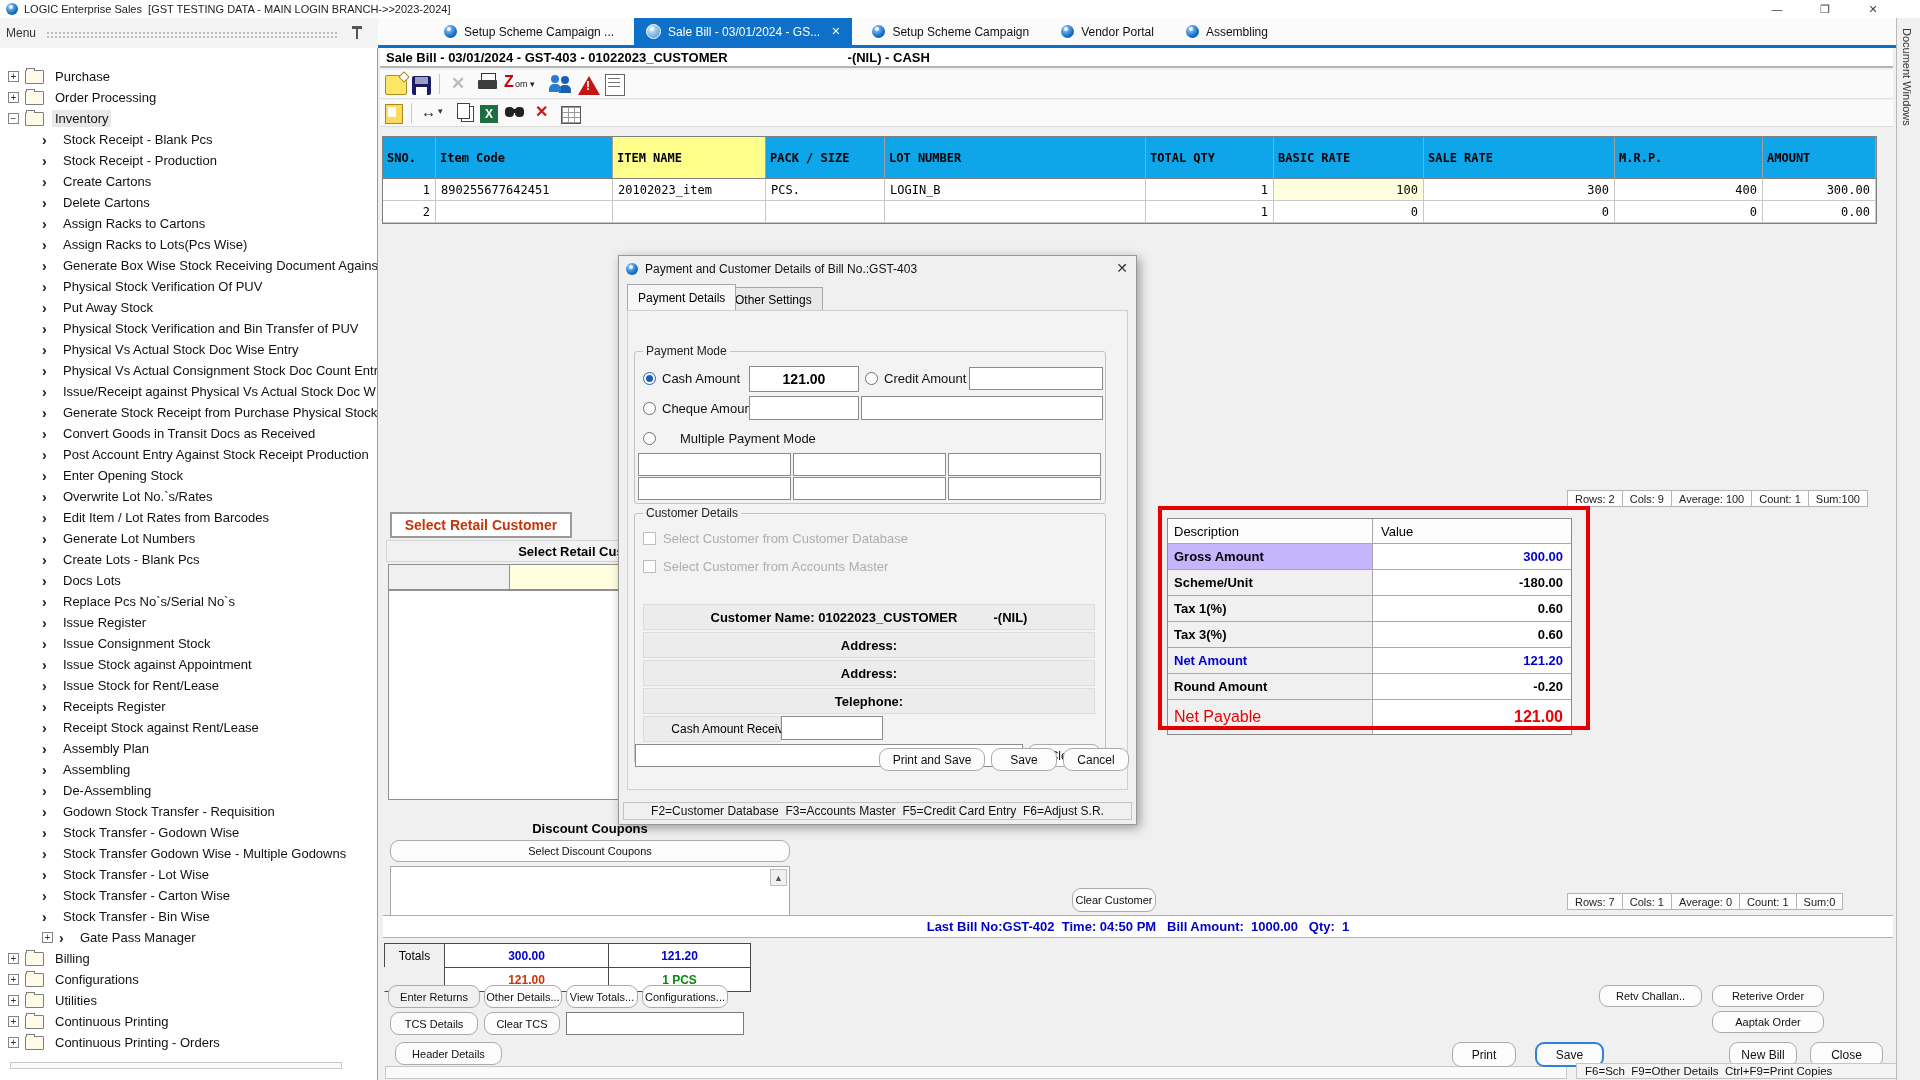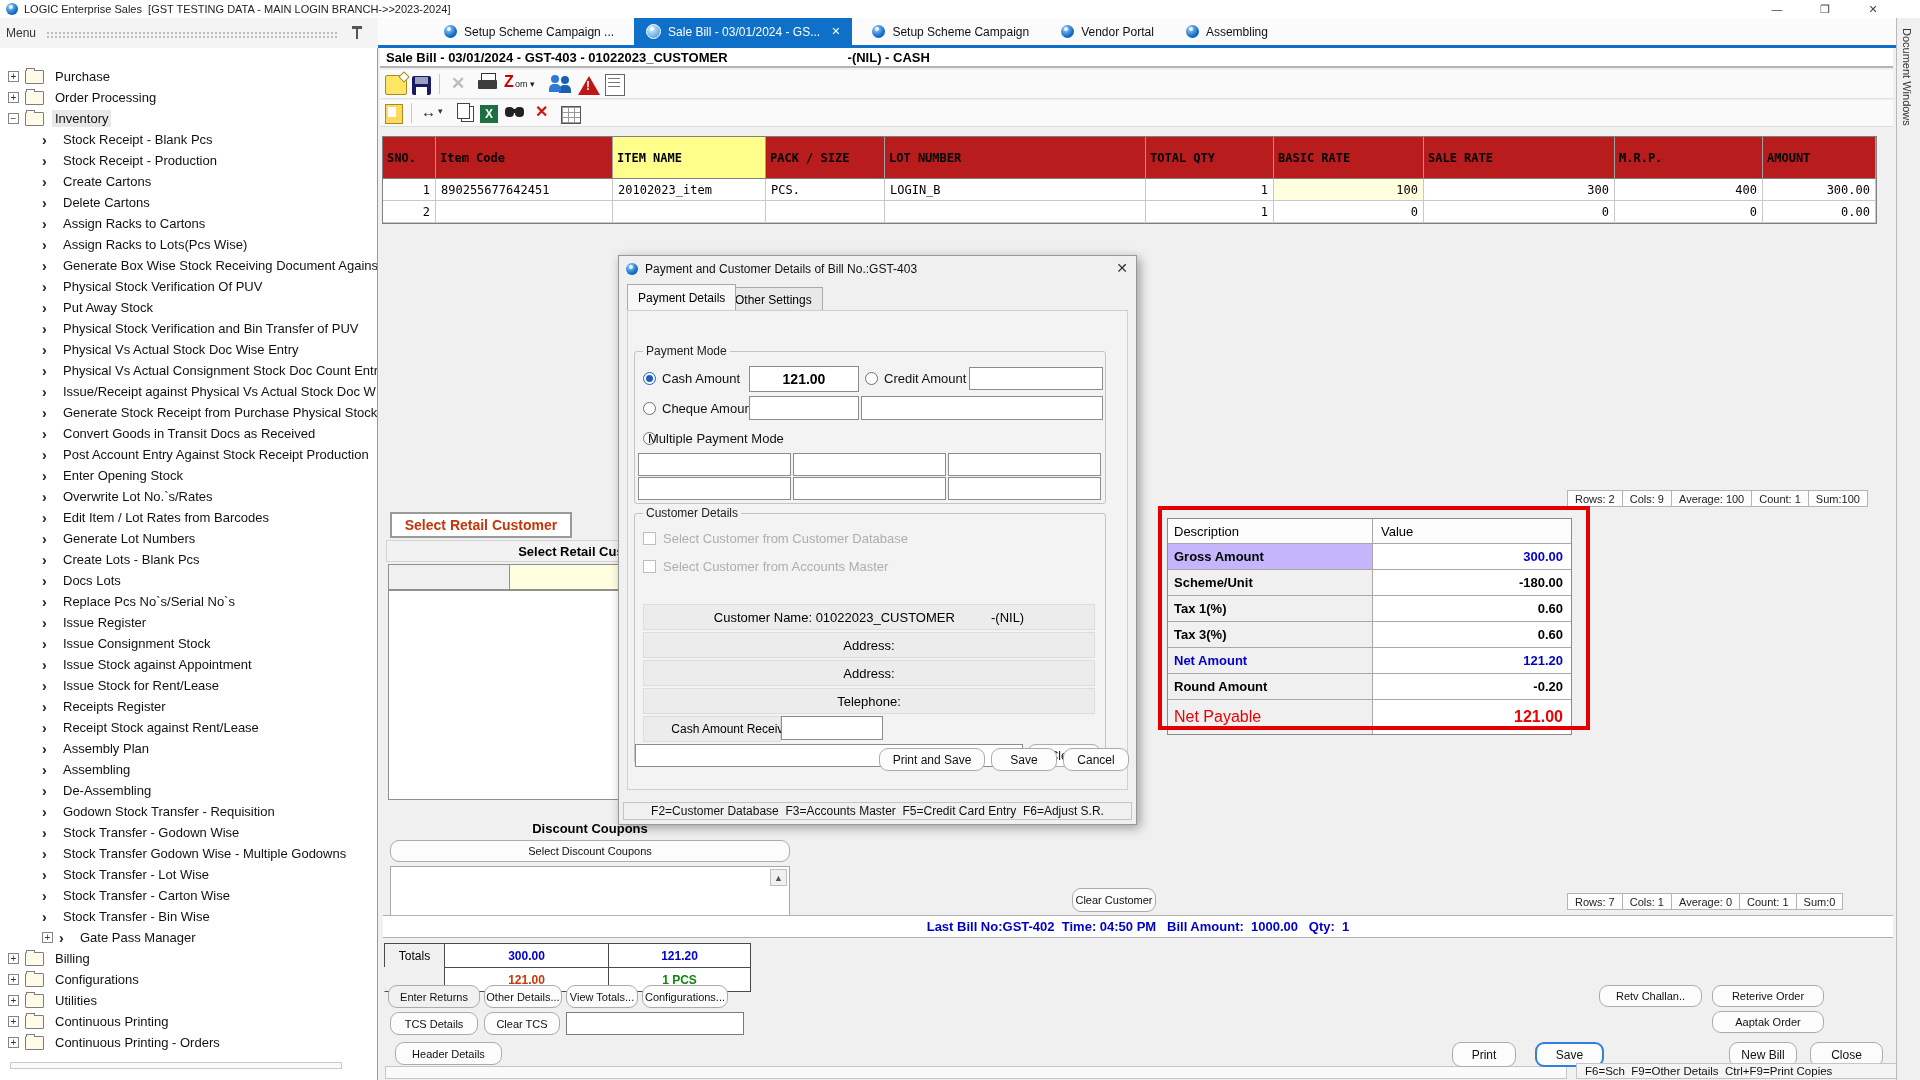--- a/index.html
+++ b/index.html
@@ -77,21 +77,21 @@
   .ic-copy::before{content:"";position:absolute;left:2px;top:2px;width:11px;height:14px;background:#fff;border:1px solid #444;box-shadow:4px 3px 0 -1px #fff,4px 3px 0 0 #444;}
   .ic-excel{width:18px;height:18px;background:#1d6f42;margin-top:2px;}
   .ic-excel::before{content:"X";position:absolute;left:5px;top:2px;color:#fff;font-weight:bold;font-size:12px;}
   .ic-find::before{content:"";position:absolute;left:2px;top:6px;width:9px;height:10px;border-radius:4px;background:#222;box-shadow:10px 0 0 #222;}
   .ic-find::after{content:"";position:absolute;left:9px;top:8px;width:5px;height:4px;background:#222;}
   .ic-xred::before{content:"✕";position:absolute;left:3px;top:1px;font-size:16px;font-weight:bold;color:#d11414;}
   .ic-gridico{width:18px;height:16px;background:#fff;border:1px solid #555;margin-top:3px;background-image:linear-gradient(#999 1px,transparent 1px),linear-gradient(90deg,#999 1px,transparent 1px);background-size:6px 5px;}
 
   
   #grid{left:382px;top:136px;border:1px solid #808080;background:#fff;font-family:"DejaVu Sans Mono",monospace;font-size:12px;}
-  .g-head{display:flex;height:42px;background:#b91c1c;}
+  .g-head{display:flex;height:42px;background:#0ea5e9;}
   .g-head .gc{border-right:1px solid #a0a0a0;border-bottom:1px solid #808080;display:flex;align-items:center;padding:0 4px;box-sizing:border-box;font-weight:bold;color:#000;overflow:hidden;white-space:nowrap;}
   .g-head .gc.yellow{background:#ffff8c;}
   .g-row{display:flex;height:22px;background:#fff;}
   .g-row .gc{border-right:1px solid #c8c8c8;border-bottom:1px solid #c8c8c8;display:flex;align-items:center;padding:0 5px;box-sizing:border-box;overflow:hidden;white-space:nowrap;}
   .gc.num{justify-content:flex-end;}
   .gc.hl{background:#ffffe0;}
 
   .stats-strip{height:17px;display:flex;font-size:11px;color:#222;}
   .stats-strip span{background:#fdfdfd;border:1px solid #b4b4b4;border-left:none;display:flex;align-items:center;padding:0 7px;white-space:pre;}
   .stats-strip span:first-child{border-left:1px solid #b4b4b4;}
@@ -167,21 +167,21 @@
   #fs-payment{left:15px;top:88px;width:470px;height:158px;}
   #fs-customer{left:15px;top:250px;width:470px;height:256px;}
   .radio{width:13px;height:13px;border:1px solid #707070;border-radius:50%;background:#fff;position:absolute;box-sizing:border-box;}
   .radio.checked{border:1px solid #1d5fbf;}
   .radio.checked::after{content:"";position:absolute;left:2px;top:2px;width:7px;height:7px;border-radius:50%;background:#1d5fbf;}
   .cb{width:13px;height:13px;border:1px solid #bdbdbd;background:#fff;position:absolute;box-sizing:border-box;}
   .flabel{position:absolute;font-size:13px;color:#111;white-space:nowrap;}
   .flabel.dis{color:#aeaeae;}
   .minput{position:absolute;background:#fff;border:1px solid #8c8c8c;box-sizing:border-box;}
   #cash-input{left:114px;top:8px;width:110px;height:26px;display:flex;align-items:center;justify-content:center;font-weight:bold;font-size:14px;}
-  .info-row{position:absolute;left:8px;width:452px;height:26px;background:#ececec;border:1px solid #dcdcdc;display:flex;align-items:center;justify-content:center;font-weight:normal;font-size:13px;box-sizing:border-box;white-space:pre;}
+  .info-row{position:absolute;left:8px;width:452px;height:26px;background:#ececec;border:1px solid #dcdcdc;display:flex;align-items:center;justify-content:center;font-weight:bold;font-size:13px;box-sizing:border-box;white-space:pre;}
   #m-footer{position:absolute;left:4px;top:546px;width:509px;height:18px;background:#f0f0f0;border:1px solid #c4c4c4;display:flex;align-items:center;justify-content:center;font-size:12px;color:#111;box-sizing:border-box;white-space:pre;}
   .mbtn{position:absolute;top:492px;height:23px;}
   #mb-printsave{left:260px;width:106px;} #mb-save{left:372px;width:66px;} #mb-cancel{left:444px;width:66px;}
 </style>
 </head>
 <body>
 
 <div id="screen">
 
   <div id="titlebar" class="abs">
@@ -606,21 +606,21 @@
       <span class="flabel" style="left:27px;top:13px;">Cash Amount</span>
       <div class="minput" id="cash-input">121.00</div>
       <span class="radio" style="left:230px;top:14px;"></span>
       <span class="flabel" style="left:249px;top:13px;">Credit Amount</span>
       <div class="minput" style="left:334px;top:9px;width:134px;height:23px;"></div>
       <span class="radio" style="left:8px;top:44px;"></span>
       <span class="flabel" style="left:27px;top:43px;">Cheque Amount</span>
       <div class="minput" style="left:114px;top:38px;width:110px;height:24px;"></div>
       <div class="minput" style="left:226px;top:38px;width:242px;height:24px;"></div>
       <span class="radio" style="left:8px;top:74px;"></span>
-      <span class="flabel" style="left:13px;top:73px;">Multiple Payment Mode</span>
+      <span class="flabel" style="left:45px;top:73px;">Multiple Payment Mode</span>
       <div class="minput" style="left:3px;top:95px;width:153px;height:23px;"></div>
       <div class="minput" style="left:158px;top:95px;width:153px;height:23px;"></div>
       <div class="minput" style="left:313px;top:95px;width:153px;height:23px;"></div>
       <div class="minput" style="left:3px;top:119px;width:153px;height:23px;"></div>
       <div class="minput" style="left:158px;top:119px;width:153px;height:23px;"></div>
       <div class="minput" style="left:313px;top:119px;width:153px;height:23px;"></div>
     </fieldset>
 
     <fieldset id="fs-customer">
       <legend>Customer Details</legend>

